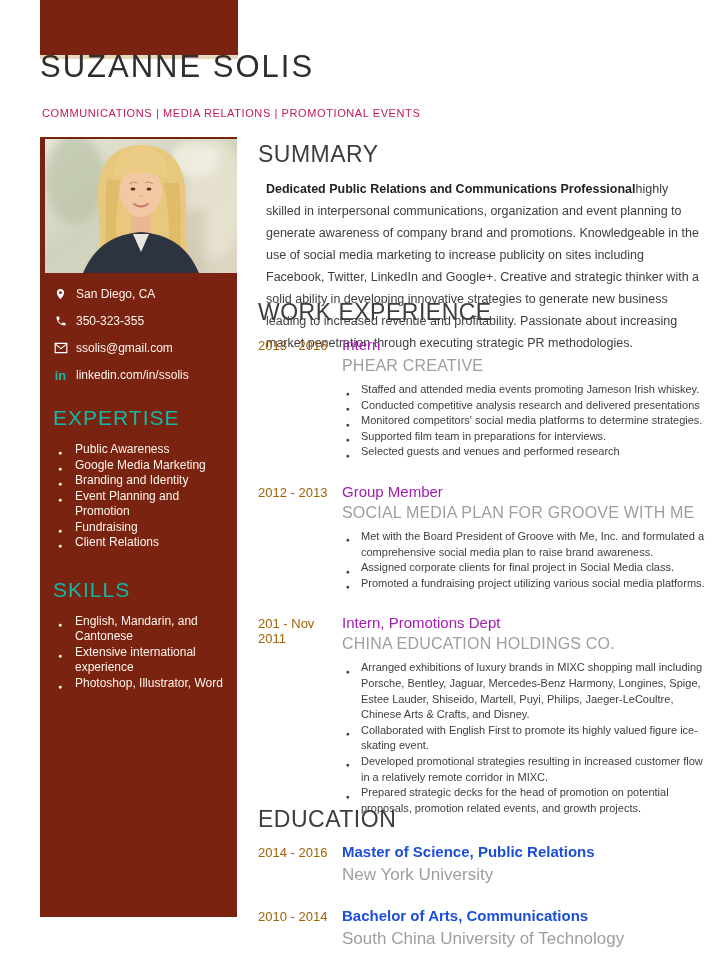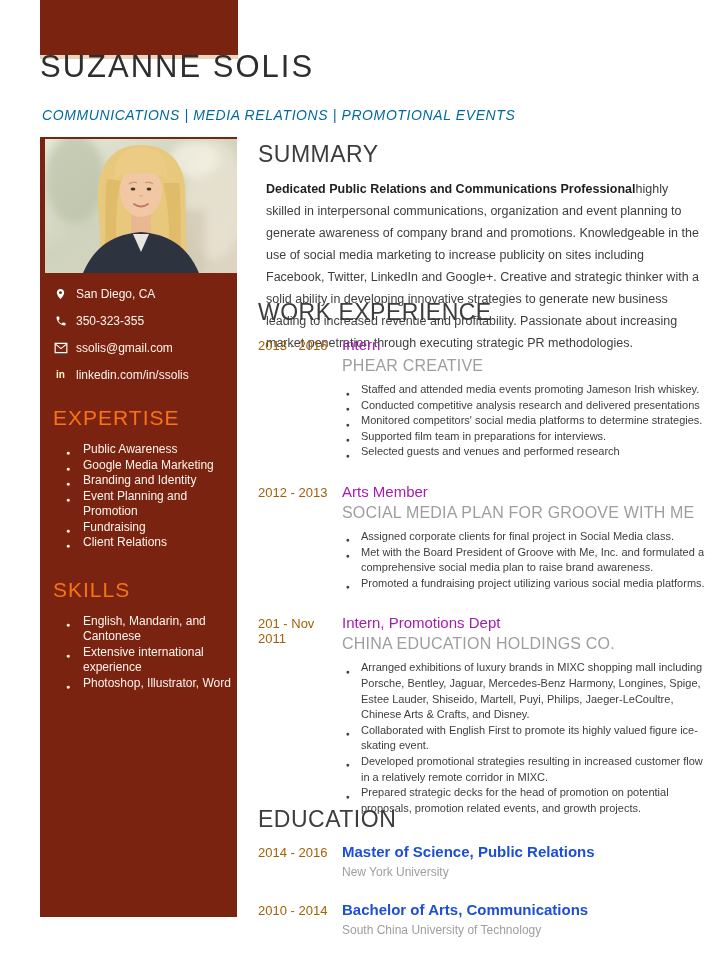--- a/index.html
+++ b/index.html
@@ -12,54 +12,54 @@
     position:absolute;left:40px;top:0;width:198px;height:55px;
     border-bottom:4px solid #ead6bd;
   }
   .name{
     position:absolute;left:40px;top:50px;
     font-size:31px;font-weight:300;letter-spacing:2px;color:#2e2e2e;line-height:1.12;
     white-space:nowrap;
   }
   .subtitle{
     position:absolute;left:42px;top:107px;
-    font-size:14px;font-style:italic;letter-spacing:.6px;color:#0369a1;white-space:nowrap;
+    font-size:11px;letter-spacing:.6px;color:#be185d;white-space:nowrap;
   }
   
   .sidebar{
     position:absolute;left:40px;top:137px;width:197px;height:780px;color:#fdf4ec;
   }
   .photo{display:block;margin:2px 0 0 5px;width:192px;height:134px;}
   .contact{margin:14px 0 0 0;padding:0 8px 0 13px;list-style:none;}
   .contact li{display:flex;align-items:center;gap:8px;margin-bottom:13px;font-size:12px;}
   .contact .ic{width:15px;height:14px;flex:0 0 15px;display:inline-flex;align-items:center;justify-content:center;}
-  .li-badge{font-weight:700;font-size:10px;color:#fef9c3;font-style:normal;line-height:1;}
-  .side-h{margin:24px 0 0 13px;font-size:21px;font-weight:300;letter-spacing:1px;color:#f97316;}
-  .side-list{margin:12px 0 0 12px;padding:0 6px 0 13px;list-style:none;}
+  .li-badge{font-weight:700;font-size:13px;color:#14b8a6;font-style:normal;line-height:1;}
+  .side-h{margin:24px 0 0 13px;font-size:21px;font-weight:300;letter-spacing:1px;color:#14b8a6;}
+  .side-list{margin:12px 0 0 4px;padding:0 6px 0 13px;list-style:none;}
   .side-list li{position:relative;padding-left:18px;font-size:12px;line-height:15.5px;}
   .side-list li::before{content:"\25CF";position:absolute;left:1px;top:3px;font-size:7px;color:#fdf4ec;}
   .skills-gap{margin-top:27px;}
   
   .main-section{position:absolute;left:258px;width:447px;}
   #summary-sec{top:141px;}
   #work-sec{top:299px;}
   #education-sec{top:806px;}
   .h1{margin:0 0 10px 0;font-size:23px;font-weight:300;letter-spacing:.5px;color:#3d3d3d;}
   .summary-text{margin:2px 0 0 8px;font-size:12.5px;line-height:22px;color:#3e3e3e;}
   .lead-bold{font-weight:700;color:#1f1f1f;}
   .job{display:grid;grid-template-columns:84px 1fr;margin-bottom:23px;}
   .dates{font-size:13px;color:#a16207;padding-top:2px;}
   .job-title{margin:0;font-size:15px;font-weight:400;color:#a21caf;}
   .company{margin:4px 0 7px 0;font-size:16px;color:#9e9e9e;letter-spacing:.2px;}
   .job ul{margin:0;padding:0;list-style:none;}
   .job li{position:relative;padding-left:19px;font-size:11px;line-height:15.6px;color:#3e3e3e;}
   .job li::before{content:"\25CF";position:absolute;left:4px;top:3.5px;font-size:6.5px;color:#3e3e3e;}
   .edu{display:grid;grid-template-columns:84px 1fr;margin-bottom:22px;}
   .degree{margin:0;font-size:15px;color:#1d4ed8;}
-  .school{margin:5px 0 0 0;font-size:12px;color:#9e9e9e;}
+  .school{margin:5px 0 0 0;font-size:17px;color:#9e9e9e;}
 </style>
 </head>
 <body>
 
 <div class="page">
 
   <div class="top-block" style="background:#7a2310;"></div>
   <div class="name">SUZANNE SOLIS</div>
   <div class="subtitle">COMMUNICATIONS | MEDIA RELATIONS | PROMOTIONAL EVENTS</div>
 
@@ -173,25 +173,25 @@
           <li>Monitored competitors' social media platforms to determine strategies.</li>
           <li>Supported film team in preparations for interviews.</li>
           <li>Selected guests and venues and performed research</li>
         </ul>
       </div>
     </div>
 
     <div class="job">
       <div class="dates">2012 - 2013</div>
       <div>
-        <h3 class="job-title">Arts Member</h3>
+        <h3 class="job-title">Group Member</h3>
         <div class="company">SOCIAL MEDIA PLAN FOR GROOVE WITH ME</div>
         <ul>
+          <li>Met with the Board President of Groove with Me, Inc. and formulated a comprehensive social media plan to raise brand awareness.</li>
           <li>Assigned corporate clients for final project in Social Media class.</li>
-          <li>Met with the Board President of Groove with Me, Inc. and formulated a comprehensive social media plan to raise brand awareness.</li>
           <li>Promoted a fundraising project utilizing various social media platforms.</li>
         </ul>
       </div>
     </div>
 
     <div class="job">
       <div class="dates">201 - Nov 2011</div>
       <div>
         <h3 class="job-title">Intern, Promotions Dept</h3>
         <div class="company">CHINA EDUCATION HOLDINGS CO.</div>

